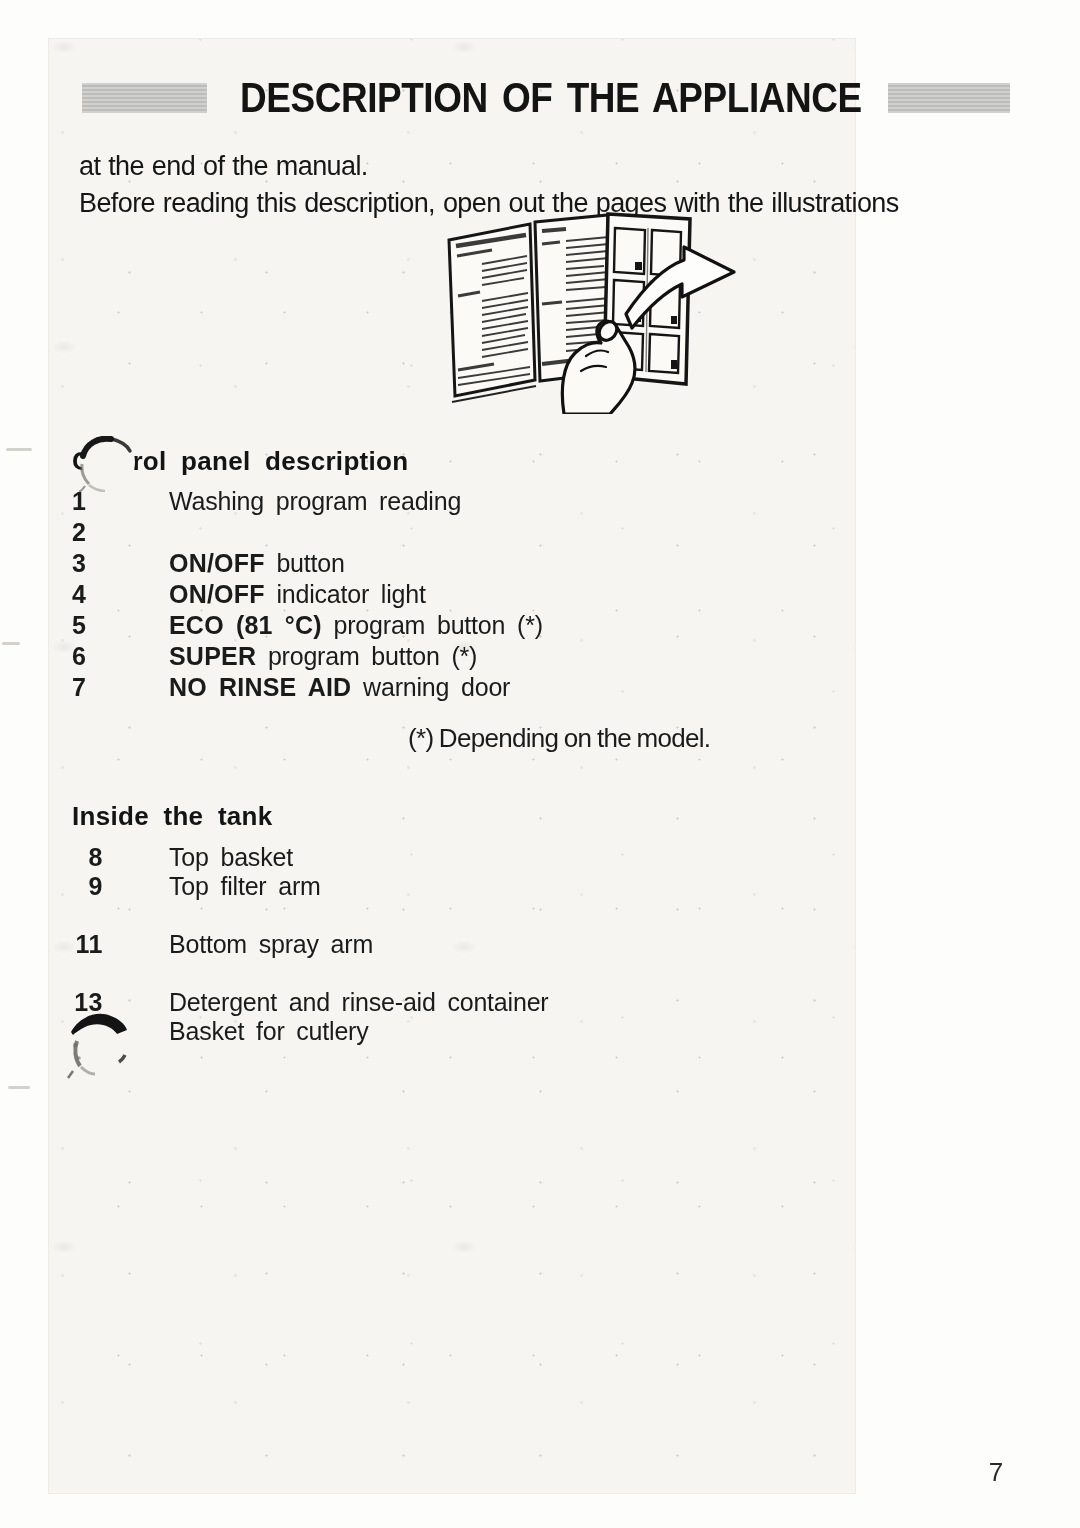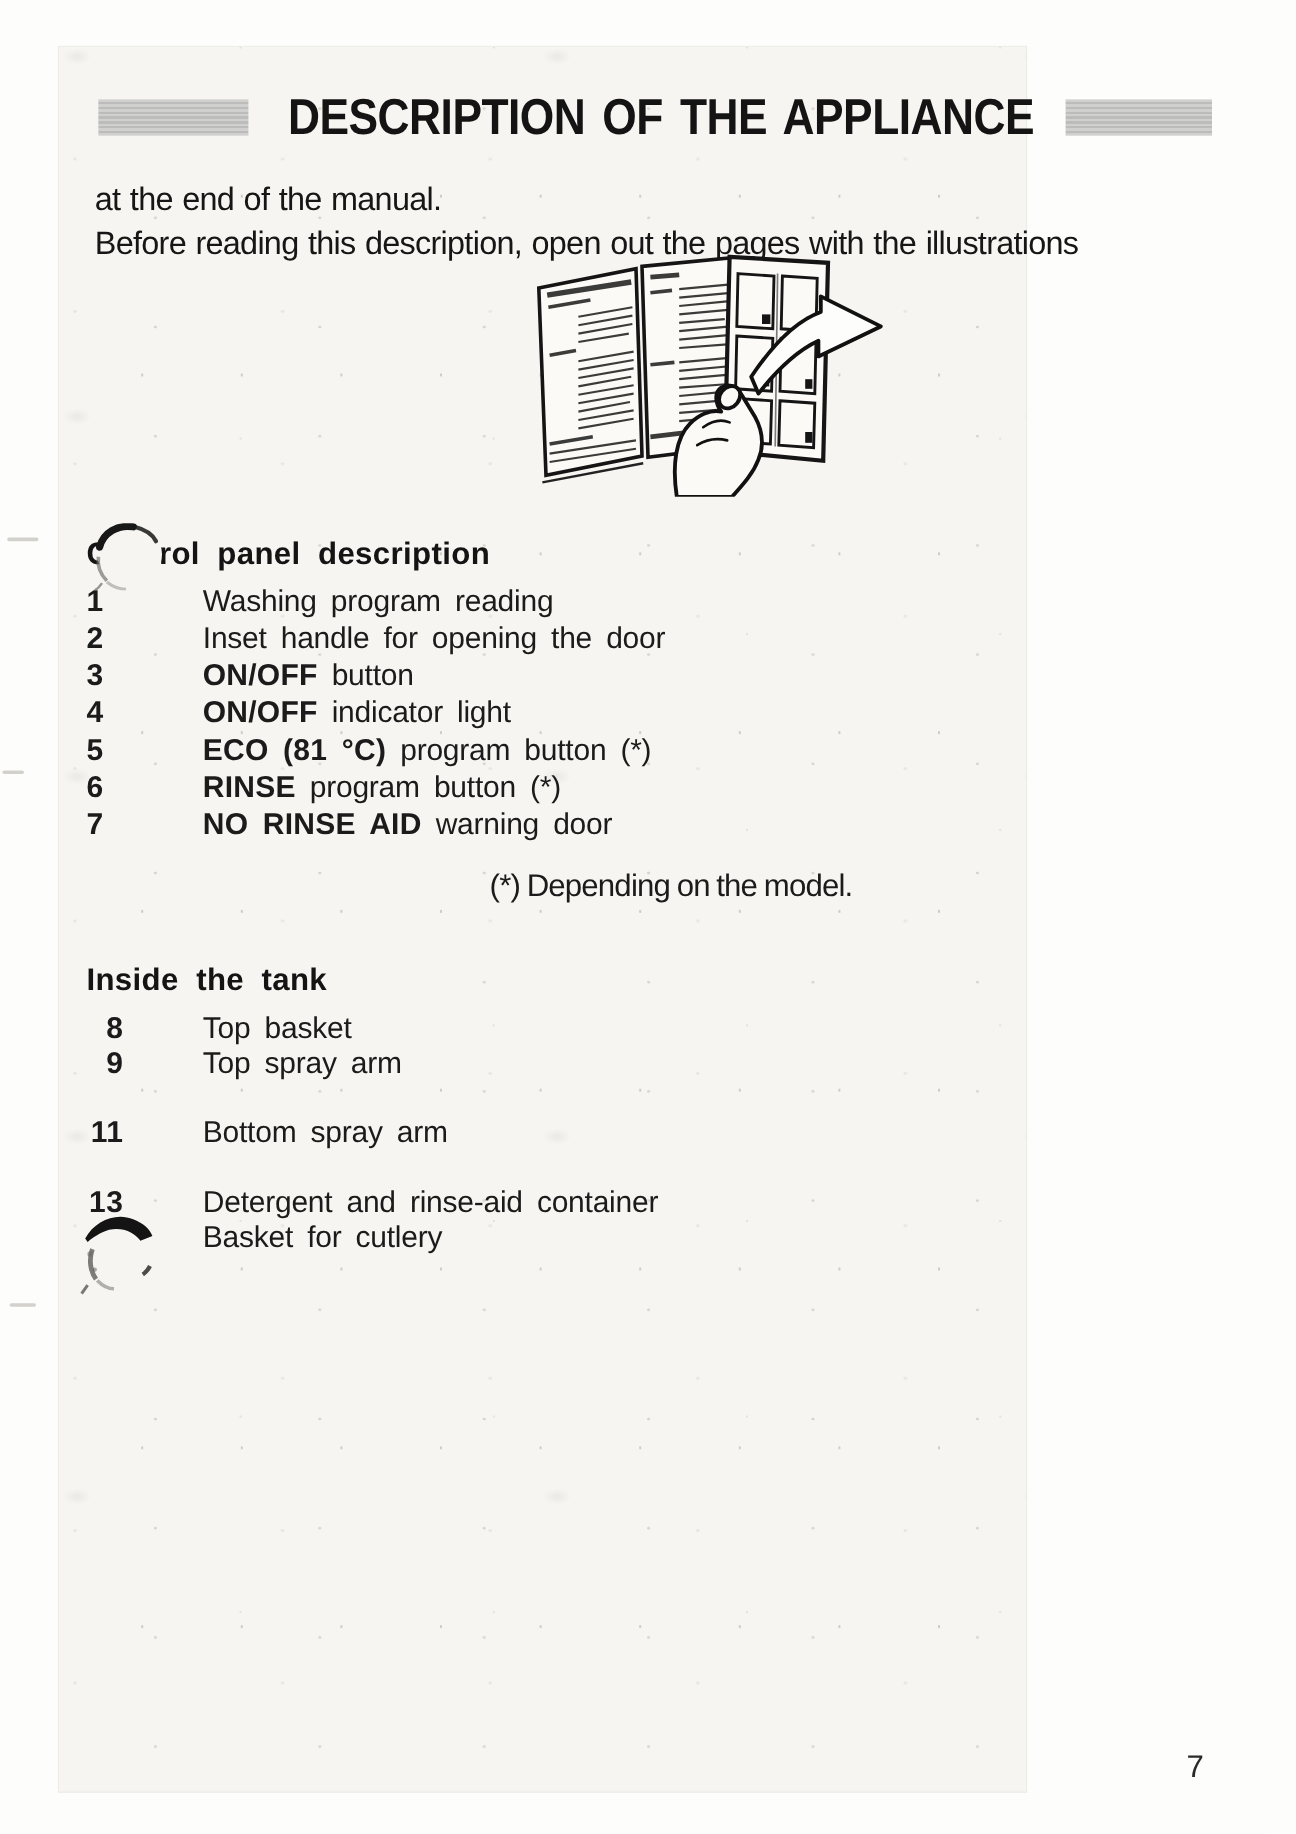--- a/index.html
+++ b/index.html
@@ -165,54 +165,53 @@
   </div>
 
   <div class="sec-heading" id="cp-heading">Control panel description</div>
 
   <div class="row cp-row" style="top:448px">
     <span class="num">1</span>
     <span class="txt"><b></b><span>Washing program reading</span></span>
   </div>
   <div class="row cp-row" style="top:479px">
     <span class="num">2</span>
-    <span class="txt"><b></b><span>Inset handle for opening the door</span></span>
   </div>
   <div class="row cp-row" style="top:510px">
     <span class="num">3</span>
     <span class="txt"><b>ON/OFF</b><span> button</span></span>
   </div>
   <div class="row cp-row" style="top:541px">
     <span class="num">4</span>
     <span class="txt"><b>ON/OFF</b><span> indicator light</span></span>
   </div>
   <div class="row cp-row" style="top:572px">
     <span class="num">5</span>
     <span class="txt"><b>ECO (81 °C)</b><span> program button (*)</span></span>
   </div>
   <div class="row cp-row" style="top:603px">
     <span class="num">6</span>
-    <span class="txt"><b>RINSE</b><span> program button (*)</span></span>
+    <span class="txt"><b>SUPER</b><span> program button (*)</span></span>
   </div>
   <div class="row cp-row" style="top:634px">
     <span class="num">7</span>
     <span class="txt"><b>NO RINSE AID</b><span> warning door</span></span>
   </div>
 
   <div class="footnote">(*) Depending on the model.</div>
 
   <div class="sec-heading" id="it-heading">Inside the tank</div>
 
   <div class="row it-row" style="top:804px">
     <span class="num">8</span>
     <span class="txt"><b></b><span>Top basket</span></span>
   </div>
   <div class="row it-row" style="top:833px">
     <span class="num">9</span>
-    <span class="txt"><b></b><span>Top spray arm</span></span>
+    <span class="txt"><b></b><span>Top filter arm</span></span>
   </div>
   <div class="row it-row" style="top:891px">
     <span class="num">11</span>
     <span class="txt"><b></b><span>Bottom spray arm</span></span>
   </div>
   <div class="row it-row" style="top:949px">
     <span class="num">13</span>
     <span class="txt"><b></b><span>Detergent and rinse-aid container</span></span>
   </div>
   <div class="row it-row" style="top:978px">

